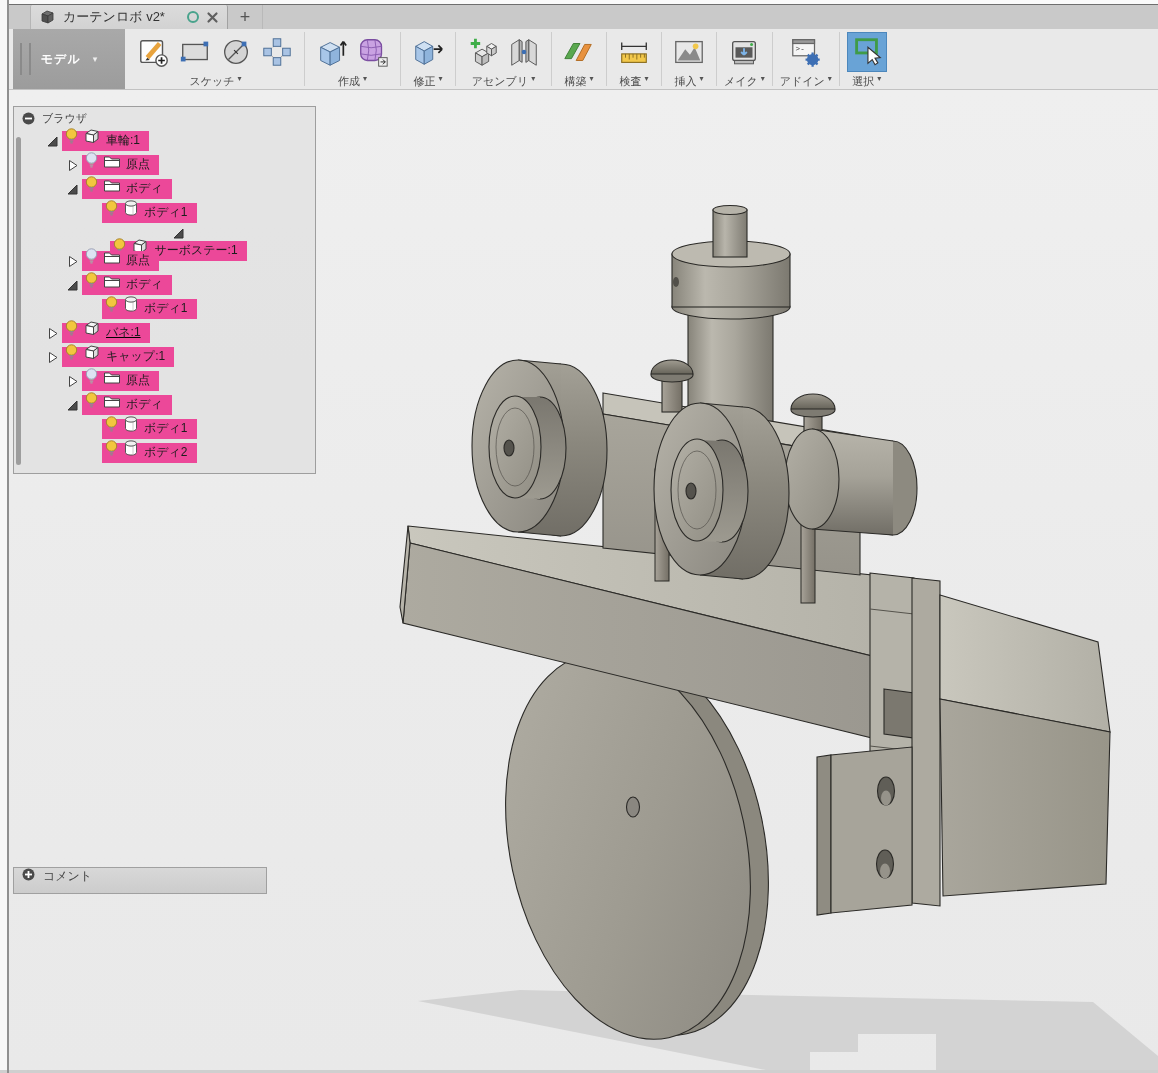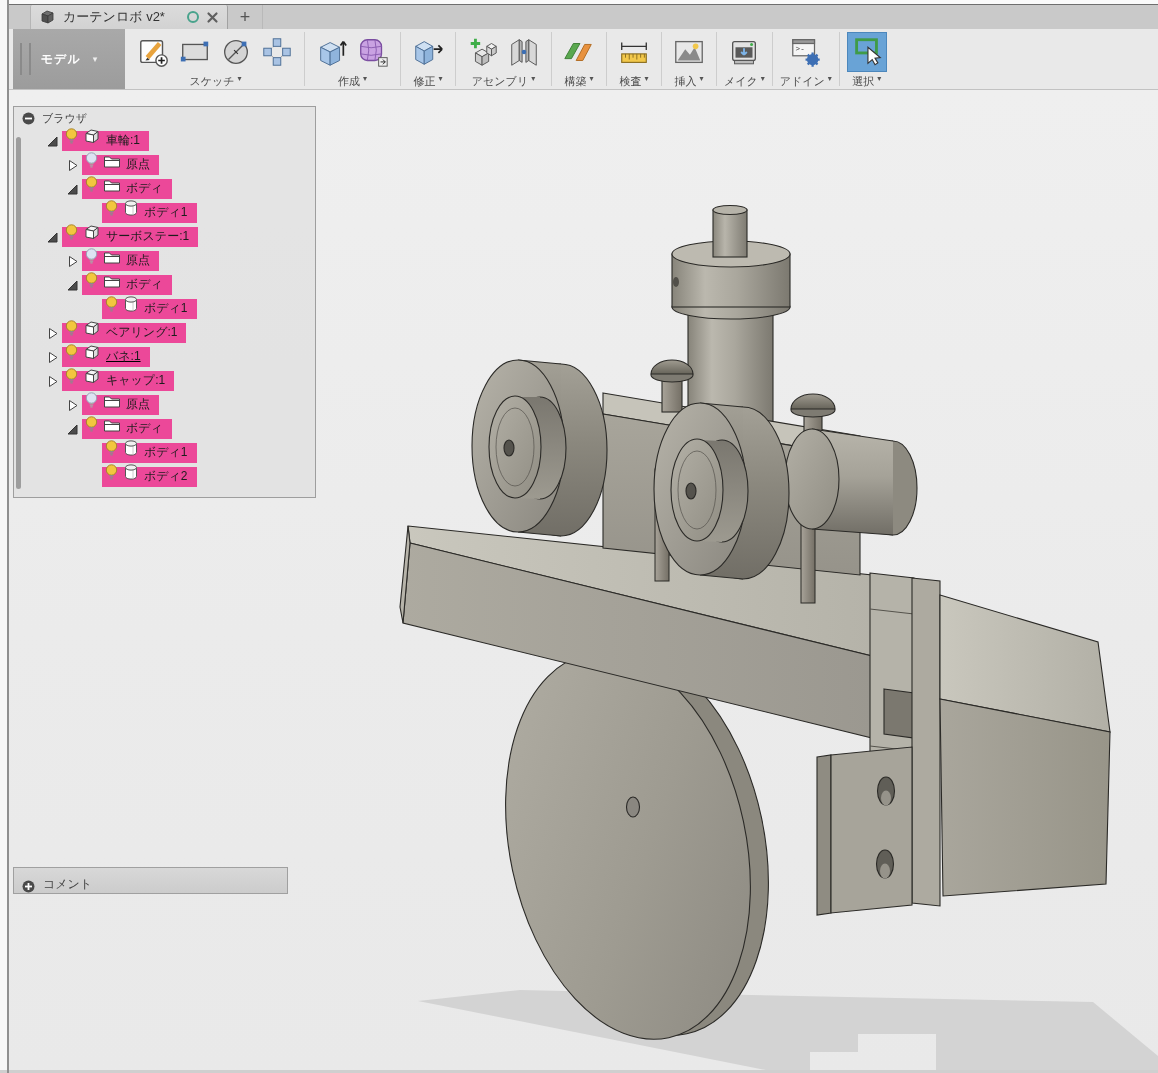--- a/index.html
+++ b/index.html
@@ -44,22 +44,22 @@
   .bp-header{height:22px;display:flex;align-items:center;gap:7px;padding-left:8px;}
   .bp-header .bp-title{font-size:11px;color:#3f3f3f;}
   .bp-scroll{position:absolute;left:2px;top:30px;bottom:8px;width:5px;background:#9d9d9d;border-radius:3px;}
   .tree{position:relative;}
   .tree-row{height:24px;display:flex;align-items:center;}
   .tr-exp{width:20px;height:16px;display:flex;align-items:center;justify-content:center;flex:none;}
   .tr-pill{display:inline-flex;align-items:flex-end;gap:5px;background:#ec4899;padding:2px 9px 2px 3px;height:20px;box-sizing:border-box;}
   .tr-label{font-size:12px;color:#1d1d1d;white-space:nowrap;}
 
   
-  .comment-bar{position:absolute;left:13px;top:777px;width:275px;height:27px;background:linear-gradient(#d8d8d8,#cccccc);
-    border:1px solid #a0a0a0;box-sizing:border-box;display:flex;align-items:flex-end;gap:8px;padding-left:8px;z-index:10;}
+  .comment-bar{position:absolute;left:13px;top:777px;width:254px;height:27px;background:linear-gradient(#d8d8d8,#cccccc);
+    border:1px solid #a0a0a0;box-sizing:border-box;display:flex;align-items:flex-start;gap:8px;padding-left:8px;z-index:10;}
   .comment-bar .c-label{font-size:12px;color:#444;}
 </style>
 </head>
 <body>
 
 <div class="app">
   <div class="win-left-strip"></div>
   <div class="win-left-line"></div>
 
   <div class="topwhite"></div>
@@ -545,21 +545,21 @@
                   <path d="M4.5,11.5 L8.5,11.5 M4.8,13.2 L8.2,13.2 M5.4,14.9 L7.6,14.9" stroke="#8b8b8b" stroke-width="1.2"></path>
                 </svg></span>
               <span><svg width="16" height="17" viewBox="0 0 16 17">
                   <path d="M2.5,3.5 L2.5,12.5 A5.5,2.6 0 0 0 13.5,12.5 L13.5,3.5" fill="#ffffff" stroke="#555"></path>
                   <path d="M10,3.5 L10,15" stroke="#ccc"></path>
                   <ellipse cx="8" cy="3.5" rx="5.5" ry="2.6" fill="#f0f0f0" stroke="#555"></ellipse>
                 </svg></span>
               <span class="tr-label">ボディ1</span>
             </span>
           </div>
-          <div class="tree-row" style="padding-left: 28px;">
+          <div class="tree-row" style="padding-left: 28px; flex-direction: column;">
             <span class="tr-exp">
               <svg width="13" height="13" viewBox="0 0 13 13">
                 <polygon points="2,11 11,11 11,2" fill="#4c4c4c" stroke="#333"></polygon>
               </svg>
             </span>
             <span class="tr-pill">
               <span><svg width="13" height="17" viewBox="0 0 13 17">
                   <circle cx="6.5" cy="6" r="5.2" fill="#f2c63e" stroke="#a8842a"></circle>
                   <path d="M4.5,11.5 L8.5,11.5 M4.8,13.2 L8.2,13.2 M5.4,14.9 L7.6,14.9" stroke="#8b8b8b" stroke-width="1.2"></path>
                 </svg></span>
@@ -613,39 +613,20 @@
               <span><svg width="13" height="17" viewBox="0 0 13 17">
                   <circle cx="6.5" cy="6" r="5.2" fill="#f2c63e" stroke="#a8842a"></circle>
                   <path d="M4.5,11.5 L8.5,11.5 M4.8,13.2 L8.2,13.2 M5.4,14.9 L7.6,14.9" stroke="#8b8b8b" stroke-width="1.2"></path>
                 </svg></span>
               <span><svg width="16" height="17" viewBox="0 0 16 17">
                   <path d="M2.5,3.5 L2.5,12.5 A5.5,2.6 0 0 0 13.5,12.5 L13.5,3.5" fill="#ffffff" stroke="#555"></path>
                   <path d="M10,3.5 L10,15" stroke="#ccc"></path>
                   <ellipse cx="8" cy="3.5" rx="5.5" ry="2.6" fill="#f0f0f0" stroke="#555"></ellipse>
                 </svg></span>
               <span class="tr-label">ボディ1</span>
-            </span>
-          </div>
-          <div class="tree-row" style="padding-left: 28px;">
-            <span class="tr-exp">
-              <svg width="13" height="13" viewBox="0 0 13 13">
-                <polygon points="3.5,1.5 11,6.5 3.5,11.5" fill="#fdfdfd" stroke="#444"></polygon>
-              </svg>
-            </span>
-            <span class="tr-pill">
-              <span><svg width="13" height="17" viewBox="0 0 13 17">
-                  <circle cx="6.5" cy="6" r="5.2" fill="#f2c63e" stroke="#a8842a"></circle>
-                  <path d="M4.5,11.5 L8.5,11.5 M4.8,13.2 L8.2,13.2 M5.4,14.9 L7.6,14.9" stroke="#8b8b8b" stroke-width="1.2"></path>
-                </svg></span>
-              <span><svg width="18" height="18" viewBox="0 0 18 18">
-                  <polygon points="3,6.5 8,3 15,4.5 10.5,8" fill="#f4f4f4" stroke="#444"></polygon>
-                  <polygon points="3,6.5 10.5,8 10.5,15.5 3,14" fill="#ffffff" stroke="#444"></polygon>
-                  <polygon points="10.5,8 15,4.5 15,12 10.5,15.5" fill="#dcdcdc" stroke="#444"></polygon>
-                </svg></span>
-              <span class="tr-label">ベアリング:1</span>
             </span>
           </div>
           <div class="tree-row" style="padding-left: 28px; text-decoration: underline;">
             <span class="tr-exp">
               <svg width="13" height="13" viewBox="0 0 13 13">
                 <polygon points="3.5,1.5 11,6.5 3.5,11.5" fill="#fdfdfd" stroke="#444"></polygon>
               </svg>
             </span>
             <span class="tr-pill">
               <span><svg width="13" height="17" viewBox="0 0 13 17">

